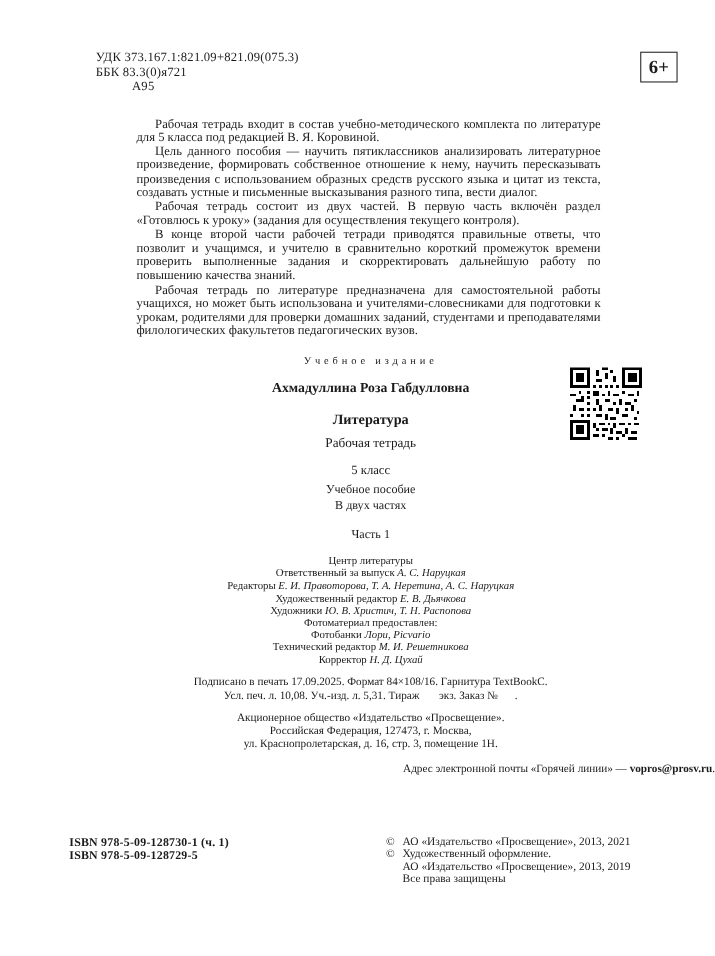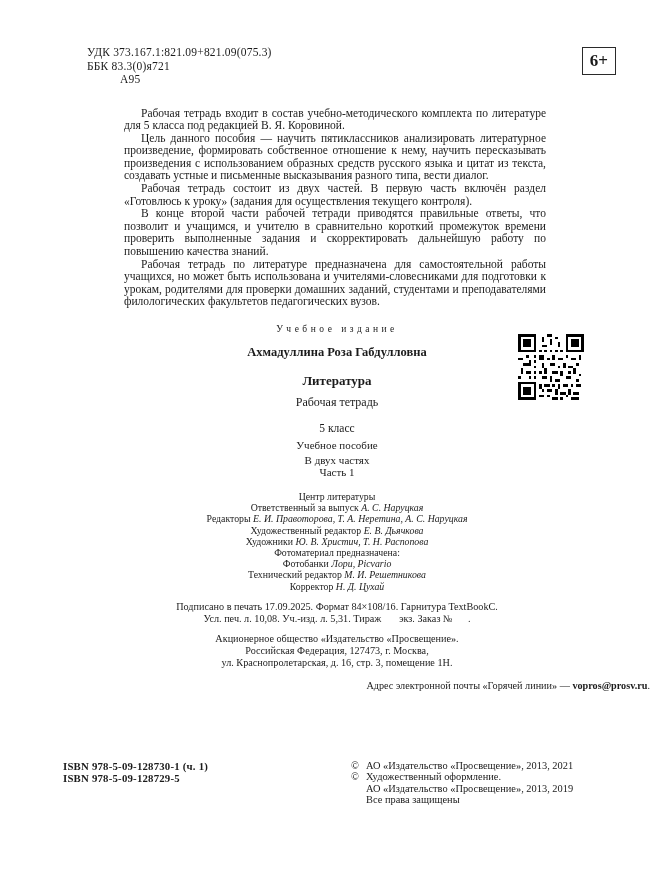--- a/index.html
+++ b/index.html
@@ -17,21 +17,21 @@
   }
   .annotation{margin:20px 104px 0 100px;font-size:11.5px;line-height:12.6px;text-align:justify;hyphens:auto}
   .annotation p{margin:0;text-indent:17px}
   .edition{text-align:center;margin-top:16px}
   .edition-label{font-size:9.5px;letter-spacing:3.5px;margin-bottom:11px}
   .author{font-weight:bold;font-size:12.5px;margin-bottom:13px}
   .title{font-weight:bold;font-size:13px;margin-bottom:6px}
   .subtitle{font-size:12px;margin-bottom:12px}
   .grade{font-size:11.5px;margin-bottom:5px}
   .etype{font-size:11px;margin-bottom:3px}
-  .parts{font-size:11px;margin-bottom:0}
+  .parts{font-size:11px;margin-bottom:14px}
   .part{font-size:11px}
   .staff{text-align:center;font-size:9.8px;line-height:11.2px;margin-top:13px}
   .staff .it{font-style:italic}
   .print-info,.publisher{text-align:center;font-size:10.2px;line-height:11.8px;margin-top:9px}
   .contact{text-align:right;font-size:10.2px;margin-top:11px}
   .contact .email{font-weight:bold}
   .qr{position:absolute;left:518px;top:334px;width:66px;height:66px}
   .isbn{position:absolute;left:63px;top:760px;font-weight:bold;font-size:10.8px;line-height:12.2px;letter-spacing:.2px}
   .copyright{position:absolute;left:351px;top:760px;font-size:10.4px;line-height:11.4px}
   .c-line{display:flex}
@@ -154,21 +154,21 @@
     <div class="parts">В двух частях</div>
     <div class="part">Часть 1</div>
   </div>
 
   <div class="staff">
     <div><span>Центр литературы</span><span class="it"></span></div>
     <div><span>Ответственный за выпуск </span><span class="it">А. С. Наруцкая</span></div>
     <div><span>Редакторы </span><span class="it">Е. И. Правоторова, Т. А. Неретина, А. С. Наруцкая</span></div>
     <div><span>Художественный редактор </span><span class="it">Е. В. Дьячкова</span></div>
     <div><span>Художники </span><span class="it">Ю. В. Христич, Т. Н. Распопова</span></div>
-    <div><span>Фотоматериал предназначена:</span><span class="it"></span></div>
+    <div><span>Фотоматериал предоставлен:</span><span class="it"></span></div>
     <div><span>Фотобанки </span><span class="it">Лори, Picvario</span></div>
     <div><span>Технический редактор </span><span class="it">М. И. Решетникова</span></div>
     <div><span>Корректор </span><span class="it">Н. Д. Цухай</span></div>
   </div>
 
   <div class="print-info">
     <div>Подписано в печать 17.09.2025. Формат 84×108/16. Гарнитура TextBookC.</div>
     <div>Усл. печ. л. 10,08. Уч.-изд. л. 5,31. Тираж &nbsp;&nbsp;&nbsp;&nbsp;&nbsp; экз. Заказ № &nbsp;&nbsp;&nbsp;&nbsp;&nbsp;.</div>
   </div>
 

